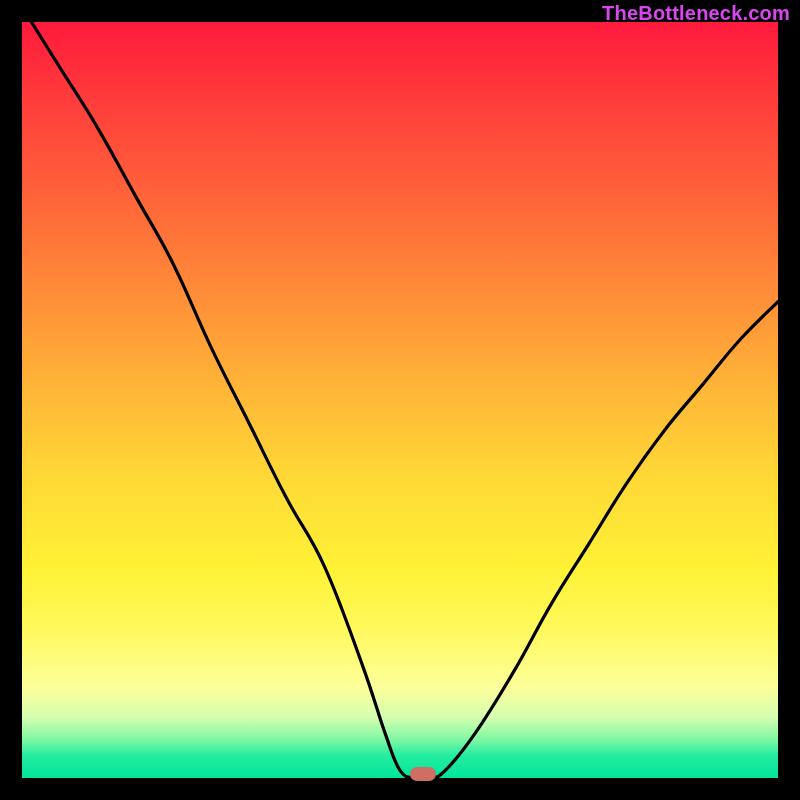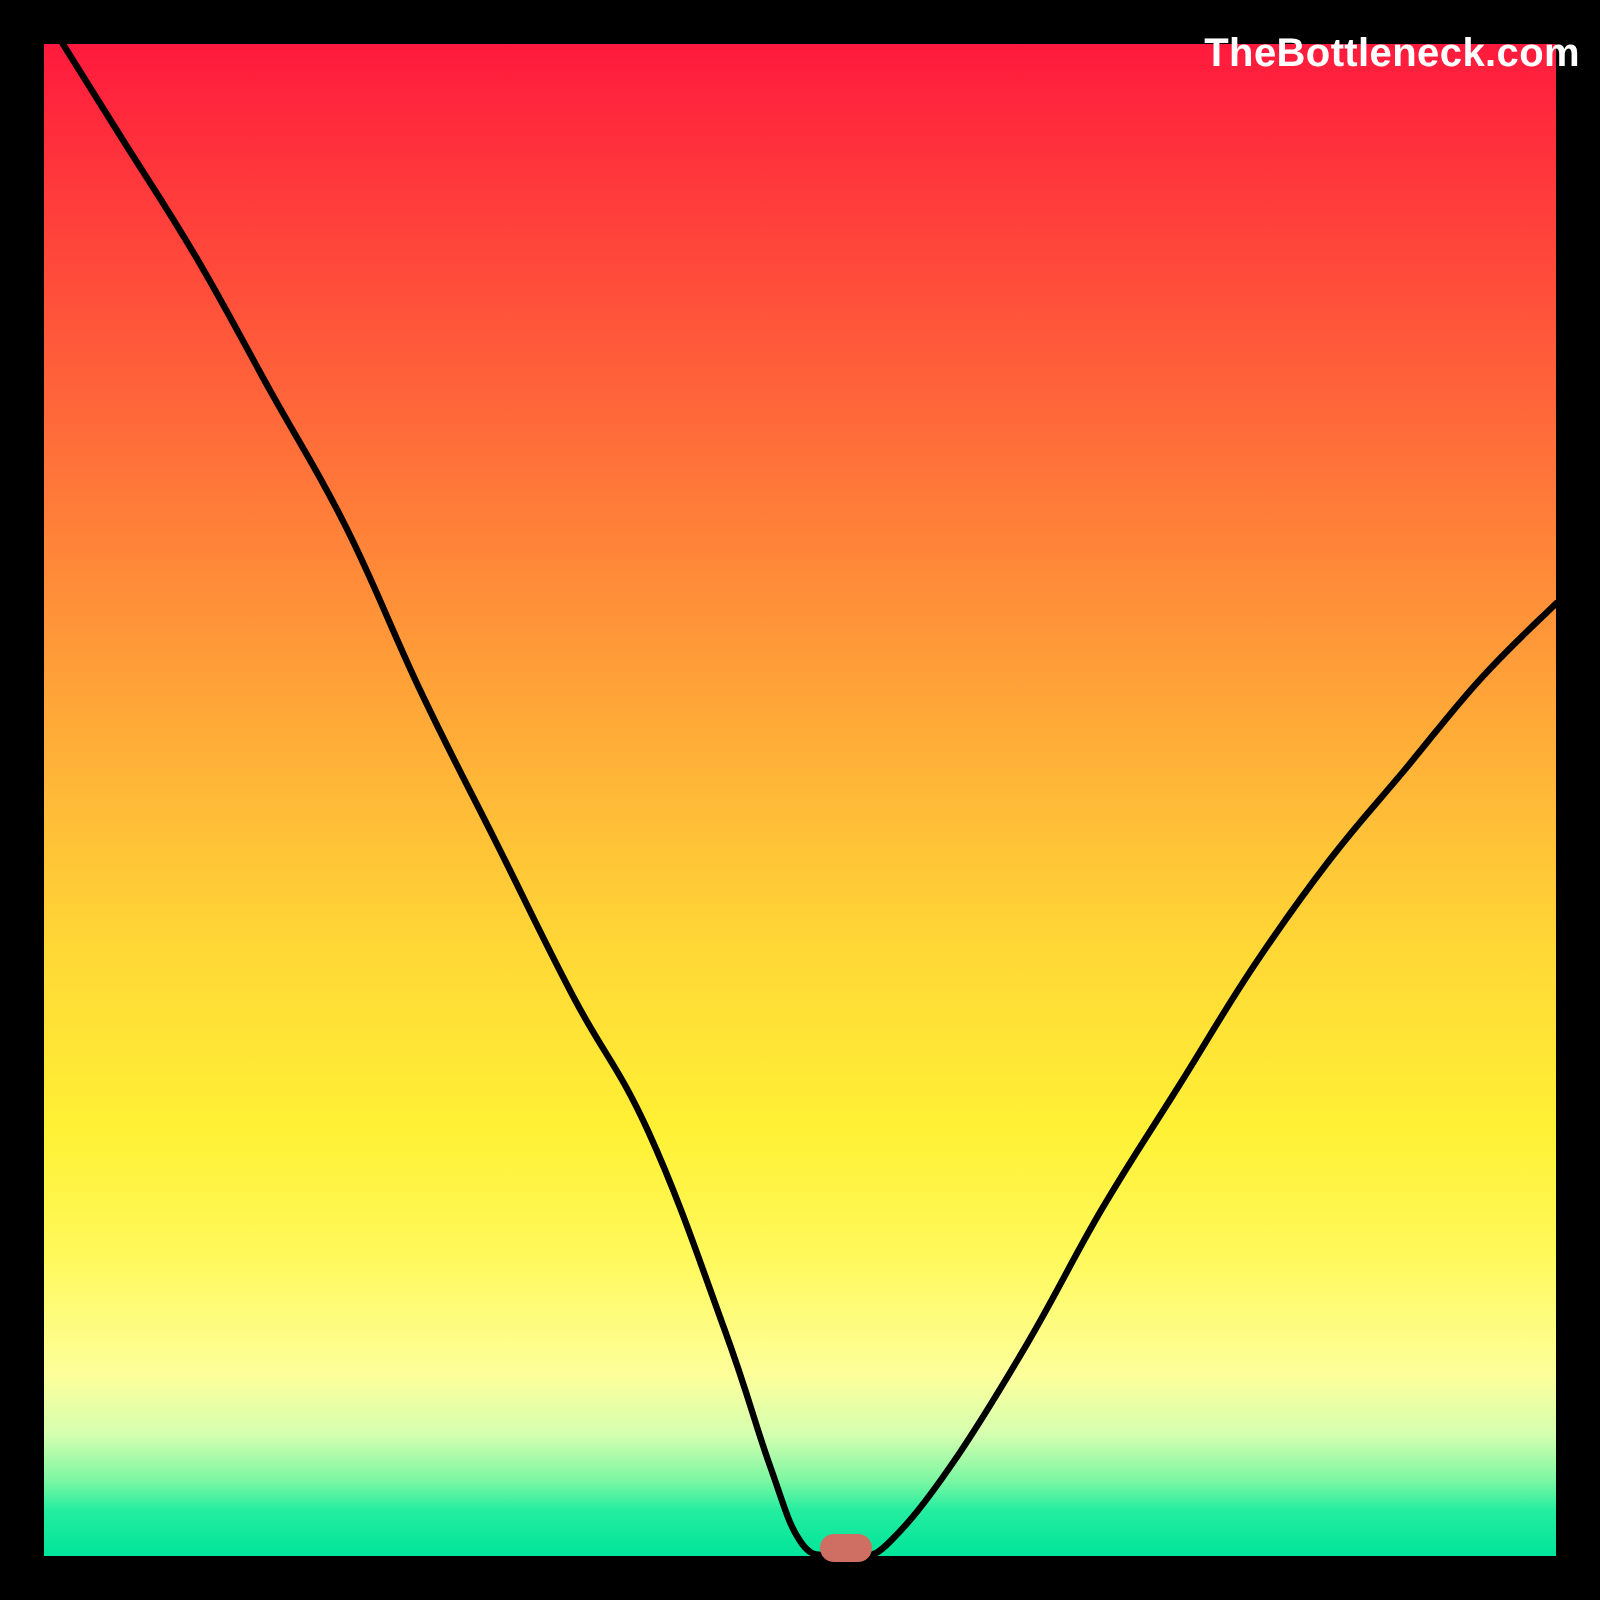--- a/index.html
+++ b/index.html
@@ -36,23 +36,23 @@
       #fff95a 80%,
       #fdff9a 88%,
       #d4ffb0 92%,
       #7cf7a2 95%,
       #24eda0 97%,
       #00e59a 100%
     );
   }
   .watermark {
     position: absolute;
-    top: 16px;
+    top: 2px;
     right: 10px;
-    color: #ffffff;
+    color: #d946ef;
     font-size: 20px;
     font-weight: 600;
     letter-spacing: 0.2px;
     user-select: none;
   }
   svg.curve {
     position: absolute;
     left: 0;
     top: 0;
     width: 756px;

